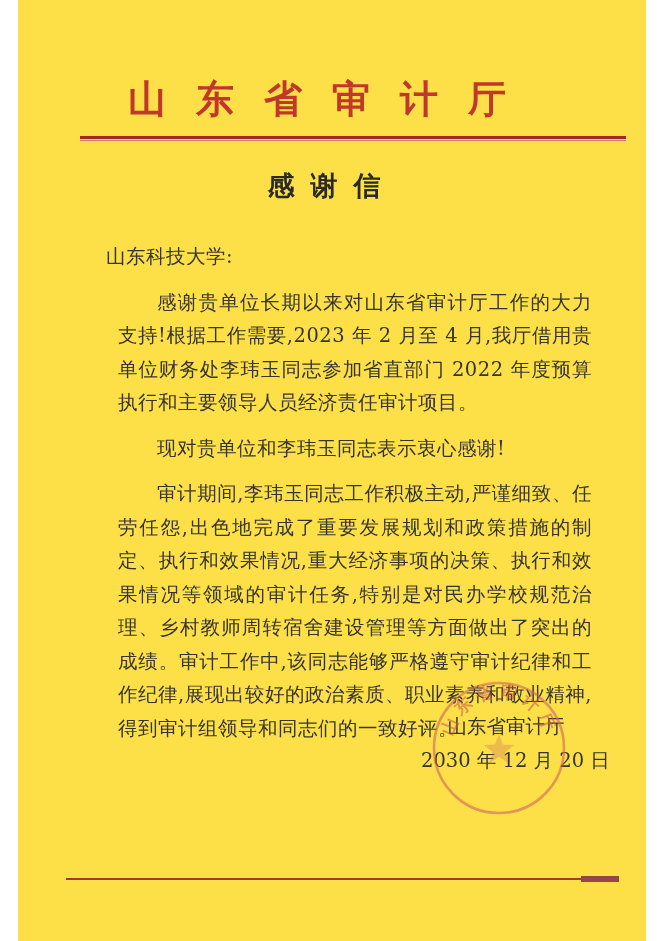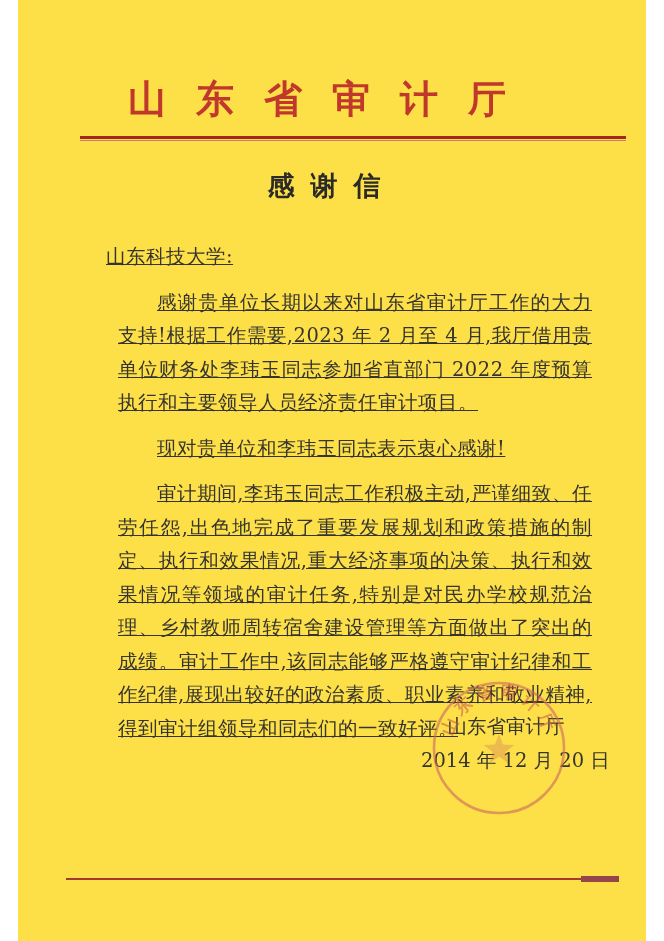--- a/index.html
+++ b/index.html
@@ -59,21 +59,20 @@
   .letter-body {
     position: absolute;
     top: 240px;
     left: 88px;
     width: 498px;
     font-size: 19.5px;
     line-height: 33.5px;
     color: #36342f;
     text-align: justify;
     letter-spacing: 0.5px;
-    text-decoration: underline;
   }
   .salutation {
     margin: 0;
   }
   .para {
     margin: 12px;
     text-indent: 2em;
   }
   .signature-block {
     position: absolute;
@@ -145,21 +144,21 @@
 
   <div class="letter-body">
     <p class="salutation">山东科技大学:</p>
     <p class="para">感谢贵单位长期以来对山东省审计厅工作的大力支持!根据工作需要,2023 年 2 月至 4 月,我厅借用贵单位财务处李玮玉同志参加省直部门 2022 年度预算执行和主要领导人员经济责任审计项目。</p>
     <p class="para">现对贵单位和李玮玉同志表示衷心感谢!</p>
     <p class="para">审计期间,李玮玉同志工作积极主动,严谨细致、任劳任怨,出色地完成了重要发展规划和政策措施的制定、执行和效果情况,重大经济事项的决策、执行和效果情况等领域的审计任务,特别是对民办学校规范治理、乡村教师周转宿舍建设管理等方面做出了突出的成绩。审计工作中,该同志能够严格遵守审计纪律和工作纪律,展现出较好的政治素质、职业素养和敬业精神,得到审计组领导和同志们的一致好评。</p>
   </div>
 
   <div class="signature-block">
     <div>山东省审计厅</div>
-    <div>2014 年 12 月 20 日</div>
+    <div>2030 年 12 月 20 日</div>
   </div>
 
   <svg class="seal" viewBox="0 0 140 140">
     <circle class="seal-circle" cx="70" cy="70" r="65"></circle>
     <path id="sealArc" d="M 25,80 A 47,47 0 1 1 115,80" fill="none"></path>
     <text class="seal-text" text-anchor="middle">
       <textPath href="#sealArc" startOffset="50%">山东省审计厅</textPath>
     </text>
     <polygon class="seal-star" points="70,56 74,66.5 85.2,67.1 76.5,74.1 79.4,84.9 70,78.8 60.6,84.9 63.5,74.1 54.8,67.1 66,66.5"></polygon>
   </svg>

